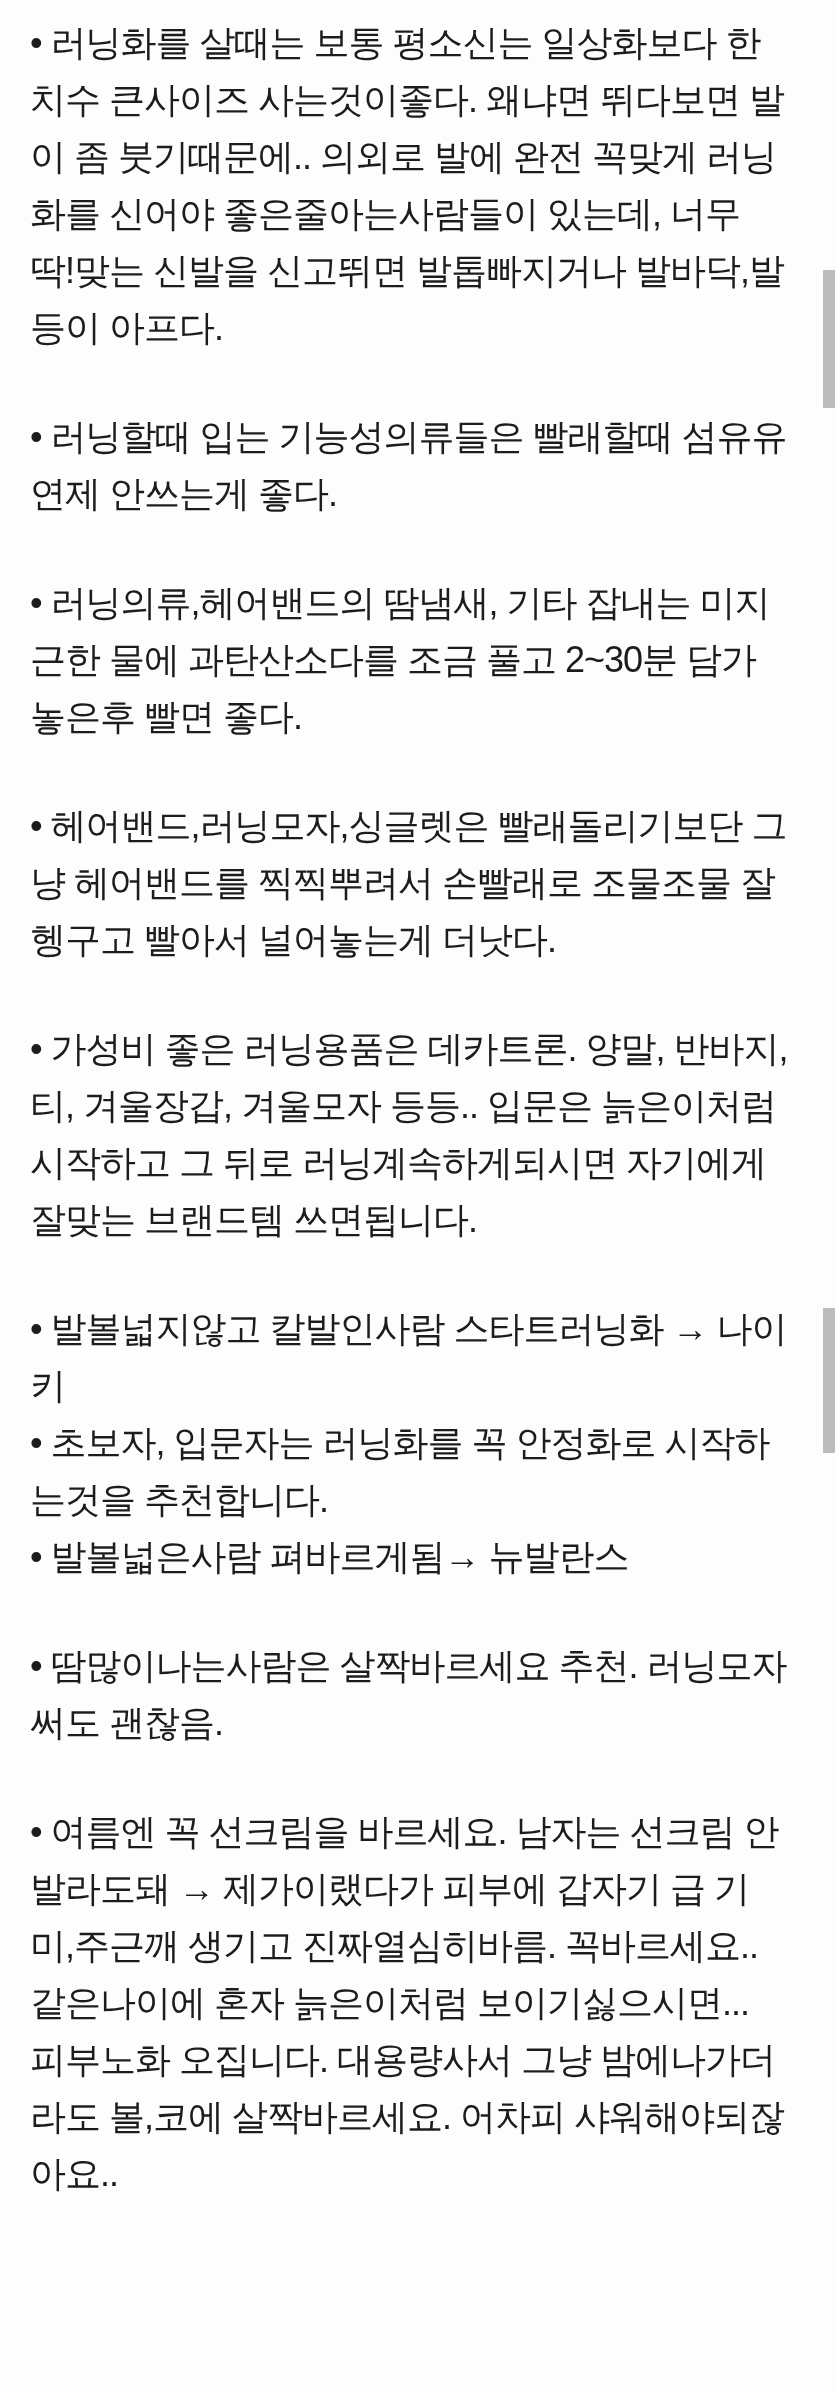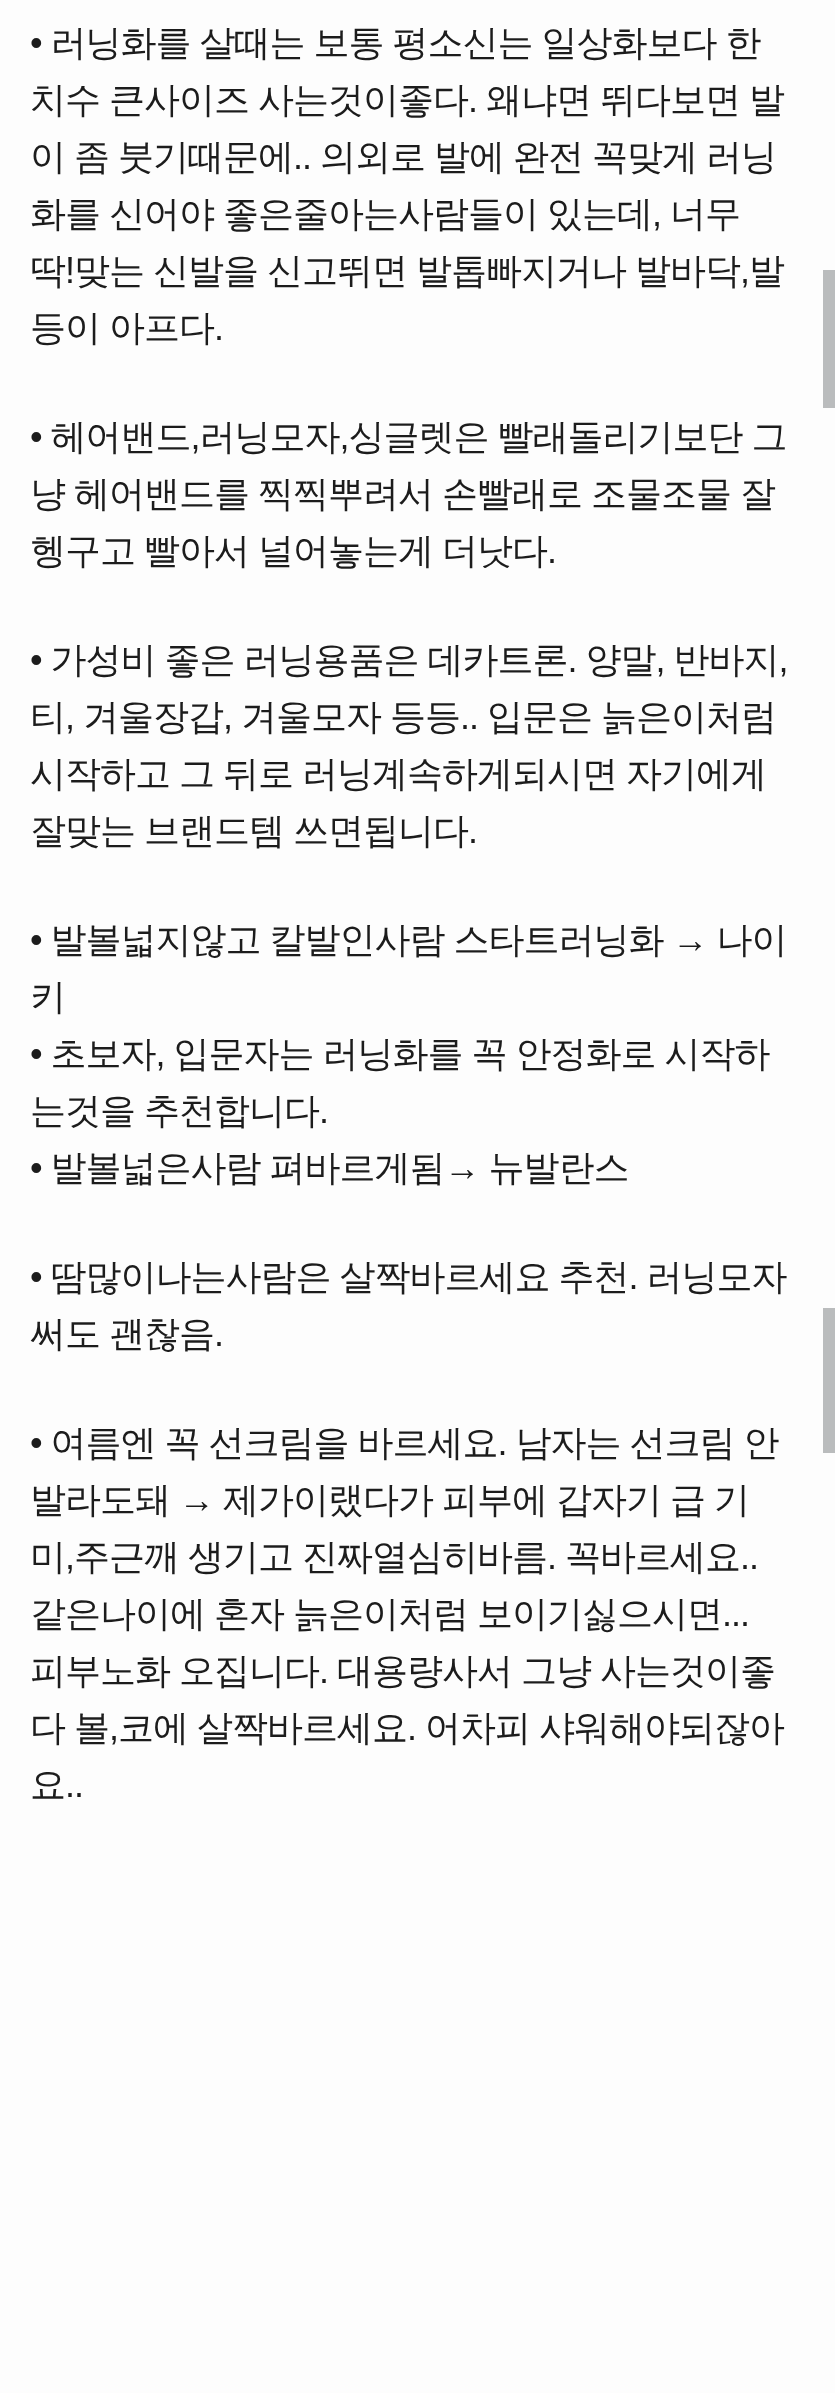--- a/index.html
+++ b/index.html
@@ -44,41 +44,47 @@
 </style>
 </head>
 <body>
 
 <div class="content">
 
   <div class="tip-block">
     <p class="tip-line">• 러닝화를 살때는 보통 평소신는 일상화보다 한치수 큰사이즈 사는것이좋다. 왜냐면 뛰다보면 발이 좀 붓기때문에.. 의외로 발에 완전 꼭맞게 러닝화를 신어야 좋은줄아는사람들이 있는데, 너무 딱!맞는 신발을 신고뛰면 발톱빠지거나 발바닥,발등이 아프다.</p>
   </div>
 
+  <div class="tip-block">
+    <p class="tip-line">• 러닝할때 입는 기능성의류들은 빨래할때 섬유유연제 안쓰는게 좋다.</p>
+  </div>
 
+  <div class="tip-block">
+    <p class="tip-line">• 러닝의류,헤어밴드의 땀냄새, 기타 잡내는 미지근한 물에 과탄산소다를 조금 풀고 2~30분 담가놓은후 빨면 좋다.</p>
+  </div>
 
   <div class="tip-block">
     <p class="tip-line">• 헤어밴드,러닝모자,싱글렛은 빨래돌리기보단 그냥 헤어밴드를 찍찍뿌려서 손빨래로 조물조물 잘 헹구고 빨아서 널어놓는게 더낫다.</p>
   </div>
 
   <div class="tip-block">
     <p class="tip-line">• 가성비 좋은 러닝용품은 데카트론. 양말, 반바지, 티, 겨울장갑, 겨울모자 등등.. 입문은 늙은이처럼 시작하고 그 뒤로 러닝계속하게되시면 자기에게 잘맞는 브랜드템 쓰면됩니다.</p>
   </div>
 
   <div class="tip-block">
     <p class="tip-line">• 발볼넓지않고 칼발인사람 스타트러닝화 → 나이키</p>
     <p class="tip-line">• 초보자, 입문자는 러닝화를 꼭 안정화로 시작하는것을 추천합니다.</p>
     <p class="tip-line">• 발볼넓은사람 펴바르게됨→ 뉴발란스</p>
   </div>
 
   <div class="tip-block">
     <p class="tip-line">• 땀많이나는사람은 살짝바르세요 추천. 러닝모자써도 괜찮음.</p>
   </div>
 
   <div class="tip-block">
-    <p class="tip-line">• 여름엔 꼭 선크림을 바르세요. 남자는 선크림 안발라도돼 → 제가이랬다가 피부에 갑자기 급 기미,주근깨 생기고 진짜열심히바름. 꼭바르세요.. 같은나이에 혼자 늙은이처럼 보이기싫으시면... 피부노화 오집니다. 대용량사서 그냥 사는것이좋다 볼,코에 살짝바르세요. 어차피 샤워해야되잖아요..</p>
+    <p class="tip-line">• 여름엔 꼭 선크림을 바르세요. 남자는 선크림 안발라도돼 → 제가이랬다가 피부에 갑자기 급 기미,주근깨 생기고 진짜열심히바름. 꼭바르세요.. 같은나이에 혼자 늙은이처럼 보이기싫으시면... 피부노화 오집니다. 대용량사서 그냥 밤에나가더라도 볼,코에 살짝바르세요. 어차피 샤워해야되잖아요..</p>
   </div>
 
 
 </div>
 
 <div class="scroll-thumb upper"></div>
 <div class="scroll-thumb lower"></div>
 
 </body></html>

